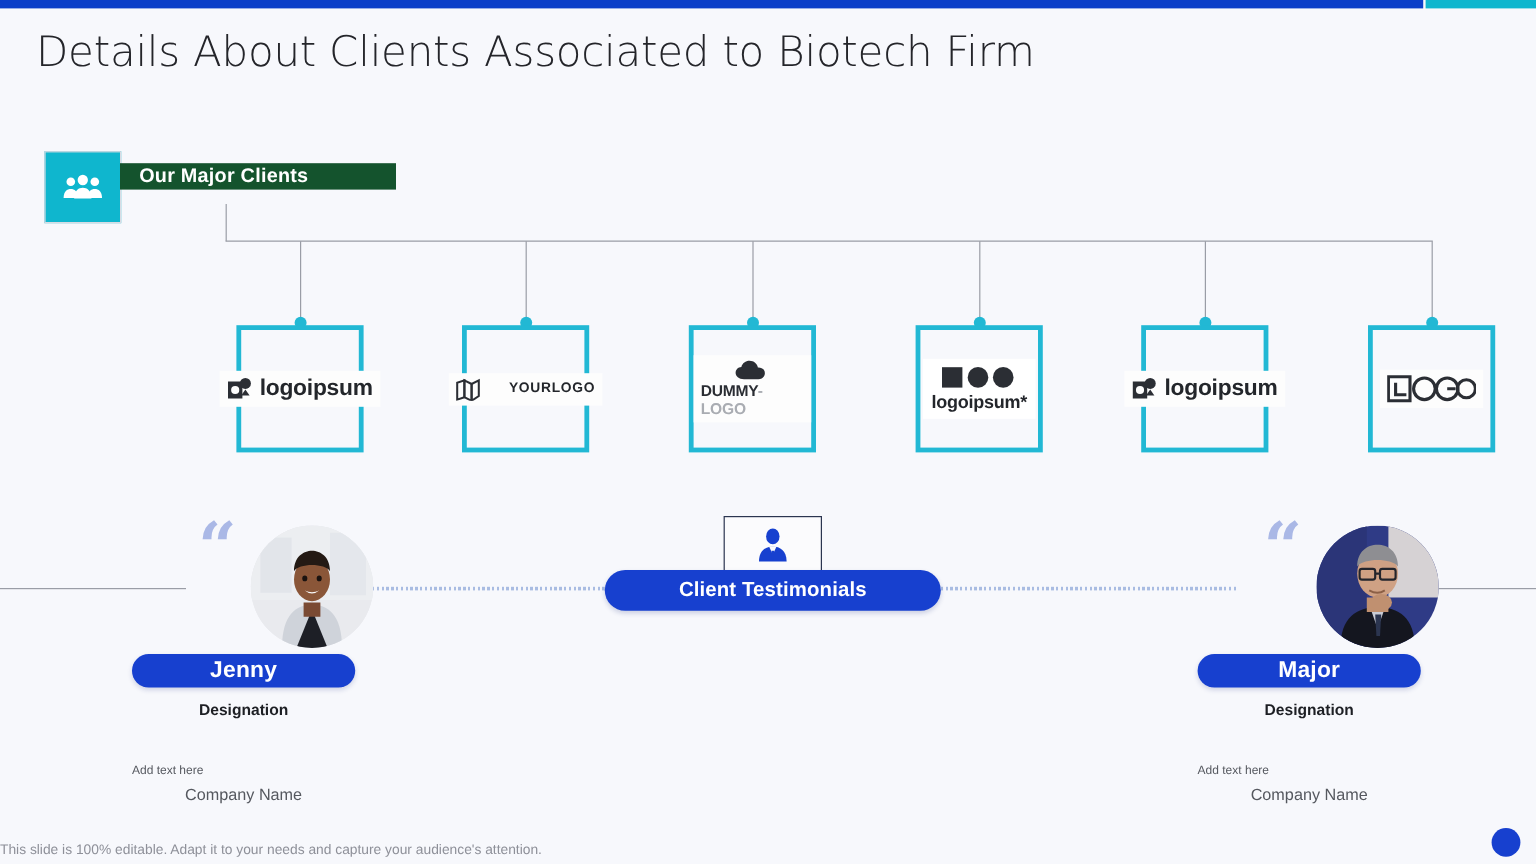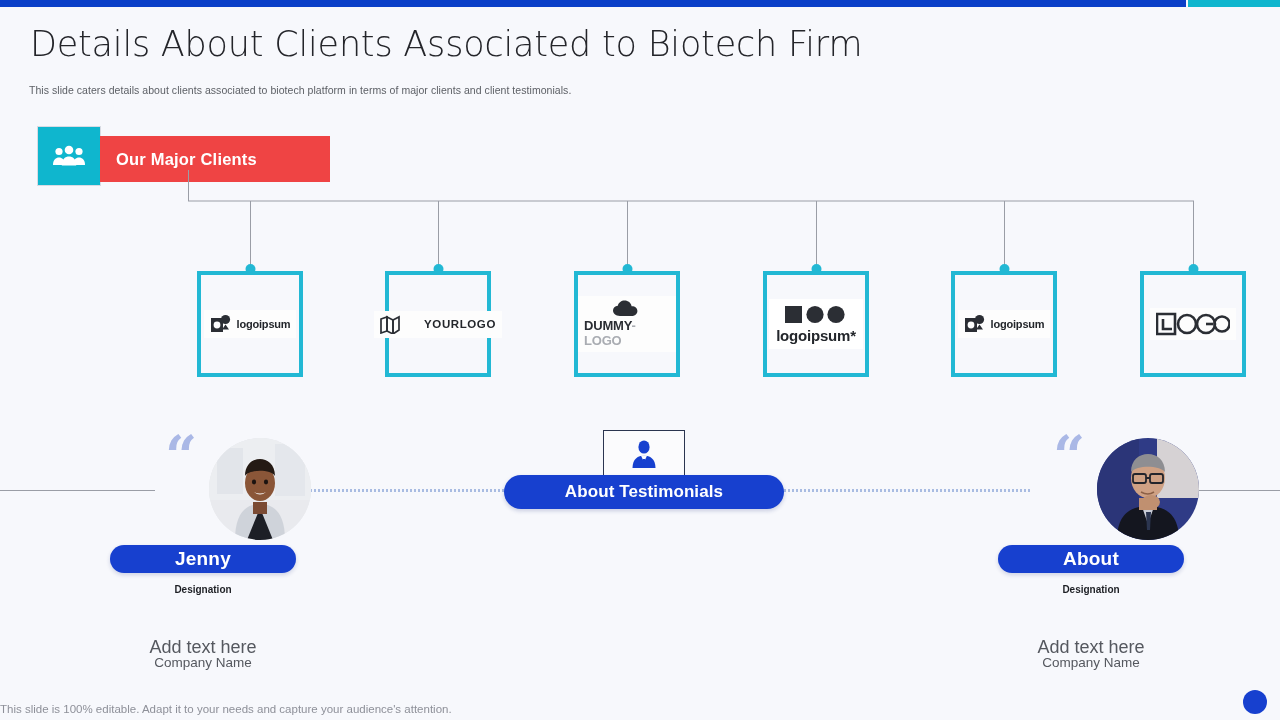--- a/index.html
+++ b/index.html
@@ -28,39 +28,39 @@
     font-family: "Liberation Sans", sans-serif;
   }
 
   
   .mc-iconbox {
     position: absolute; left: 37px; top: 126px; width: 64px; height: 60px;
     background: #0fb6ce; border: 1px solid #d8dbe3;
     display: flex; align-items: center; justify-content: center;
   }
   .mc-banner {
-    position: absolute; left: 100px; top: 136px; width: 230px; height: 46px;
-    background: #ef4444; display: flex; align-items: center;
+    position: absolute; left: 100px; top: 136px; width: 230px; height: 22px;
+    background: #14532d; display: flex; align-items: center;
   }
   .mc-banner span {
     margin-left: 16px; color: #ffffff; font-size: 16.5px; font-weight: bold;
     letter-spacing: 0.2px;
   }
 
   
   .tree { position: absolute; left: 0; top: 170px; width: 1280px; height: 110px; }
 
   
   .logo-box {
     position: absolute; top: 271px; width: 106px; height: 106px;
     border: 4px solid #22b8d4; background: transparent;
     display: flex; align-items: center; justify-content: center;
   }
   .logo-inner { display: flex; align-items: center; justify-content: center; background: #fdfdfd; padding: 4px 6px; }
-  .logo-wordmark { font-size: 11px; font-weight: bold; color: #23262b; letter-spacing: -0.2px; }
+  .logo-wordmark { font-size: 19px; font-weight: bold; color: #23262b; letter-spacing: -0.2px; }
   .logo-wordmark.spaced { font-size: 11.5px; letter-spacing: 0.6px; font-weight: bold; }
   .logo-stack { display: flex; flex-direction: column; align-items: center; }
   .logo-stack .logo-wordmark { margin-top: 3px; }
   .dummy-word { font-size: 13px; font-weight: bold; color: #2a2d33; letter-spacing: -0.2px; }
   .dummy-word .light { color: #a9acb2; font-weight: bold; }
 
   
   .divider-line {
     position: absolute; top: 490px; height: 1px; background: #9a9da6;
   }
@@ -81,29 +81,29 @@
   }
   .name-pill {
     position: absolute; top: 115px; left: 0px; width: 186px; height: 28px;
     background: #1740cf; border-radius: 16px;
     display: flex; align-items: center; justify-content: center;
     box-shadow: 0 2px 4px rgba(20,40,120,0.18);
   }
   .name-pill span { color: #fff; font-size: 19px; font-weight: bold; letter-spacing: 0.2px; }
   .designation {
     position: absolute; top: 154px; left: 0; width: 186px; text-align: center;
-    font-size: 10px; font-weight: bold; color: #1d1f24;
+    font-size: 13px; font-weight: bold; color: #1d1f24;
   }
   .company {
     position: absolute; top: 181px; left: 0; width: 186px; text-align: center;
     font-size: 13.5px; color: #55585f; margin-top: 44px;
   }
   .addtext {
-    position: absolute; top: 207px; left: 0; width: 186px; text-align: center;
-    font-size: 18px; color: #55585f;
+    position: absolute; top: 207px; left: 0; width: 186px; 
+    font-size: 10px; color: #55585f;
   }
 
   
   .ct-iconbox {
     position: absolute; left: 603px; top: 430px; width: 82px; height: 47px;
     background: #fbfbfd; border: 1px solid #2b3550;
     display: flex; align-items: center; justify-content: center;
   }
   .ct-pill {
     position: absolute; left: 504px; top: 475px; width: 280px; height: 34px;
@@ -125,21 +125,20 @@
 </style>
 </head>
 <body>
 
 <div class="slide">
 
   <div class="topbar-blue"></div>
   <div class="topbar-cyan"></div>
 
   <div class="title">Details About Clients Associated to Biotech Firm</div>
-  <div class="subtitle">This slide caters details about clients associated to biotech platform in terms of major clients and client testimonials.</div>
 
   <div class="mc-iconbox">
     <svg width="34" height="22" viewBox="0 0 34 22">
       <circle cx="7" cy="6.5" r="3.6" fill="#fff"></circle>
       <path d="M1 20 C1 14.5 4 12.5 7 12.5 C10 12.5 13 14.5 13 20 Z" fill="#fff"></path>
       <circle cx="27" cy="6.5" r="3.6" fill="#fff"></circle>
       <path d="M21 20 C21 14.5 24 12.5 27 12.5 C30 12.5 33 14.5 33 20 Z" fill="#fff"></path>
       <circle cx="17" cy="5" r="4.3" fill="#fff"></circle>
       <path d="M9.8 20.5 C9.8 13.8 13.4 11.4 17 11.4 C20.6 11.4 24.2 13.8 24.2 20.5 Z" fill="#fff"></path>
     </svg>
@@ -278,35 +277,35 @@
         <ellipse cx="51" cy="40" rx="17" ry="20" fill="#cfa184"></ellipse>
         <path d="M34 34 C34 22 42 16 51 16 C60 16 68 22 68 34 C62 27 40 27 34 34 Z" fill="#8e8e92"></path>
         <rect x="36" y="36" width="13" height="9" rx="2" fill="none" stroke="#23252c" stroke-width="1.8"></rect>
         <rect x="53" y="36" width="13" height="9" rx="2" fill="none" stroke="#23252c" stroke-width="1.8"></rect>
         <path d="M49 40 h4" stroke="#23252c" stroke-width="1.8"></path>
         <path d="M44 54 q7 4 13 0" stroke="#8c6046" stroke-width="1.6" fill="none"></path>
         <ellipse cx="54" cy="64" rx="9" ry="7" fill="#c09070"></ellipse>
       </svg>
     </div>
     <div class="name-pill" style="left:0">
-      <span>About</span>
+      <span>Major</span>
     </div>
     <div class="designation">Designation</div>
     <div class="company">Company Name</div>
     <div class="addtext">Add text here</div>
   </div>
 
   <div class="ct-iconbox">
     <svg width="30" height="30" viewBox="0 0 30 30">
       <ellipse cx="15" cy="8" rx="5.6" ry="6.6" fill="#1740cf"></ellipse>
       <path d="M3.5 29 C3.5 20 9 16.5 15 16.5 C21 16.5 26.5 20 26.5 29 Z" fill="#1740cf"></path>
       <path d="M11.8 16.2 L15 23 L18.2 16.2 Z" fill="#fbfbfd"></path>
       <path d="M13.9 20 h2.2 l-0.5 8 h-1.2 Z" fill="#1740cf"></path>
     </svg>
   </div>
   <div class="ct-pill">
-    <span>About Testimonials</span>
+    <span>Client Testimonials</span>
   </div>
 
   <div class="footer">This slide is 100% editable. Adapt it to your needs and capture your audience's attention.</div>
   <div class="corner-dot"></div>
 
 </div>
 
 </body></html>

